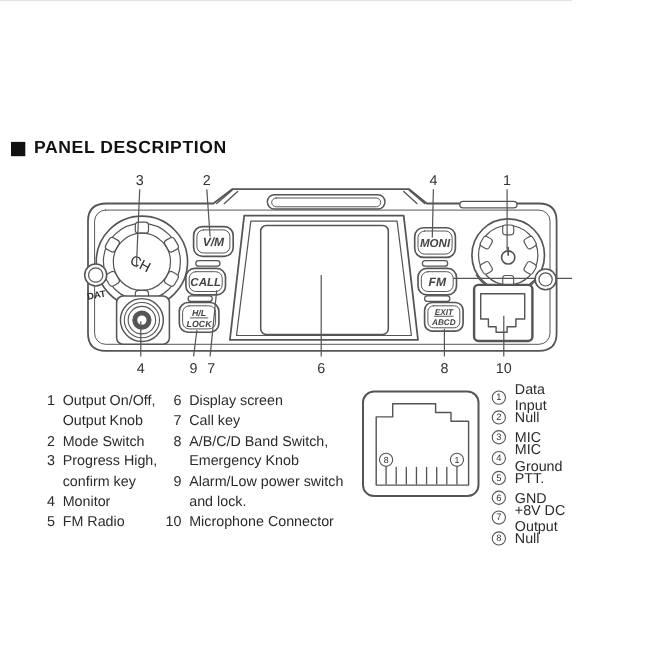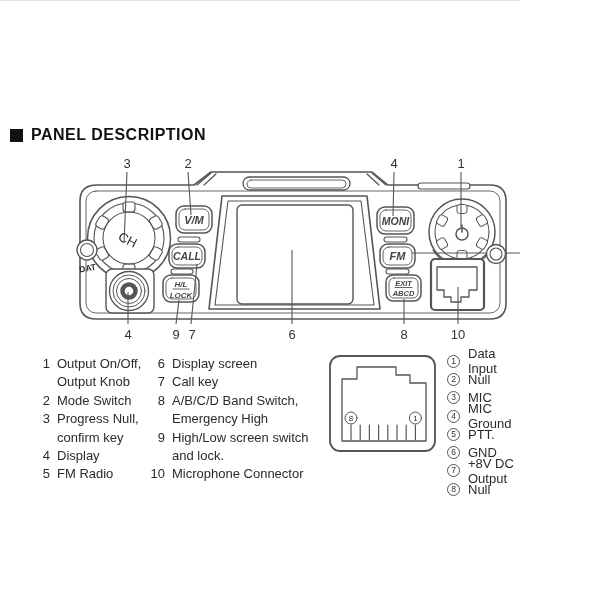--- a/index.html
+++ b/index.html
@@ -221,29 +221,29 @@
     <div class="legend-row">
         <span class="legend-num"></span>
         <span>Output Knob</span>
       </div>
     <div class="legend-row">
         <span class="legend-num">2</span>
         <span>Mode Switch</span>
       </div>
     <div class="legend-row">
         <span class="legend-num">3</span>
-        <span>Progress Null,</span>
+        <span>Progress High,</span>
       </div>
     <div class="legend-row">
         <span class="legend-num"></span>
         <span>confirm key</span>
       </div>
     <div class="legend-row">
         <span class="legend-num">4</span>
-        <span>Display</span>
+        <span>Monitor</span>
       </div>
     <div class="legend-row">
         <span class="legend-num">5</span>
         <span>FM Radio</span>
       </div>
   </div>
 
   <div class="legend-col" style="left:145px; top:354px; width:185px;">
     <div class="legend-row">
         <span class="legend-num wide">6</span>
@@ -252,25 +252,25 @@
     <div class="legend-row">
         <span class="legend-num wide">7</span>
         <span>Call key</span>
       </div>
     <div class="legend-row">
         <span class="legend-num wide">8</span>
         <span>A/B/C/D Band Switch,</span>
       </div>
     <div class="legend-row">
         <span class="legend-num wide"></span>
-        <span>Emergency High</span>
+        <span>Emergency Knob</span>
       </div>
     <div class="legend-row">
         <span class="legend-num wide">9</span>
-        <span>High/Low screen switch</span>
+        <span>Alarm/Low power switch</span>
       </div>
     <div class="legend-row">
         <span class="legend-num wide"></span>
         <span>and lock.</span>
       </div>
     <div class="legend-row">
         <span class="legend-num wide">10</span>
         <span>Microphone Connector</span>
       </div>
   </div>

